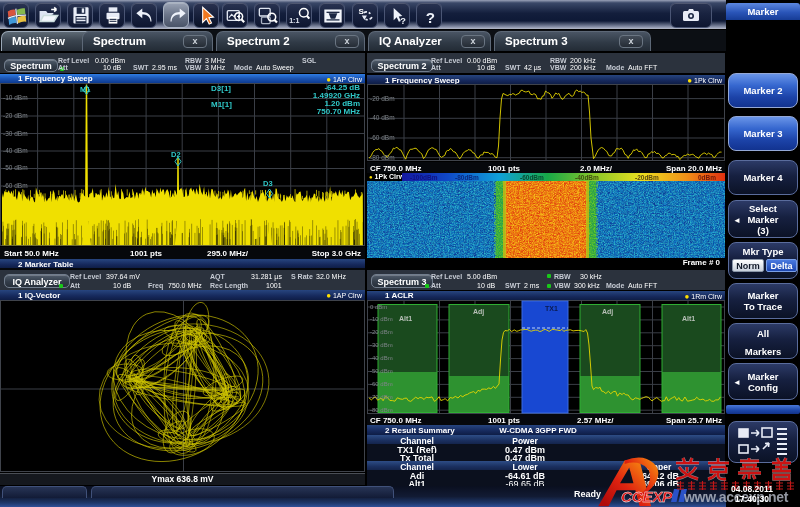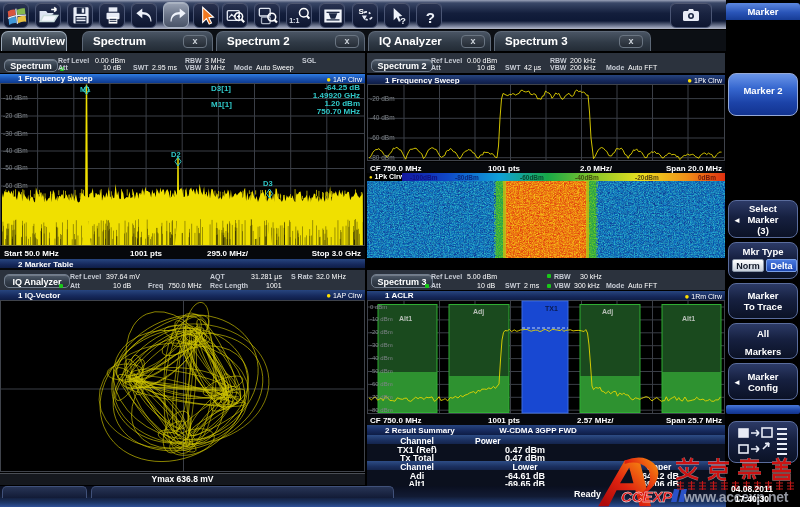--- a/index.html
+++ b/index.html
@@ -172,21 +172,21 @@
           <g>
             <rect x="4" y="8" width="16" height="10" rx="1.5" fill="#e8ecf6"></rect>
             <path d="M9,8 L10,6 L14,6 L15,8 Z" fill="#e8ecf6"></path>
             <circle cx="12" cy="13" r="3" fill="#1a2642"></circle>
             <circle cx="12" cy="13" r="1.4" fill="#e8ecf6"></circle>
           </g>
         </svg>
       </div>
 </div>
 <div id="tabs" class="abs">
-<div class="tab act" style="left:1px;width:66px">
+<div class="tab act" style="left:1px;width:92px">
         <span class="tl">MultiView</span>
       </div>
 <div class="tab" style="left:82px;width:131px">
         <span class="tl">Spectrum</span>
         <span class="tabx" style="left:100px">x</span>
       </div>
 <div class="tab" style="left:216px;width:149px">
         <span class="tl">Spectrum 2</span>
         <span class="tabx" style="left:118px">x</span>
       </div>
@@ -999,20 +999,23 @@
 <rect x="138" y="0" width="82" height="77" fill="#f08c14"></rect>
 <g filter="url(#wfa)" opacity="1">
         <rect x="136" y="0" width="86" height="77" fill="#e03c0c"></rect>
       </g>
 <g filter="url(#wfb)" opacity="0.95">
         <rect x="138" y="0" width="82" height="77" fill="#f8cc1c"></rect>
       </g>
 <rect x="136" y="0" width="3" height="77" fill="#b8c818" opacity="0.8"></rect>
 <rect x="219" y="0" width="3" height="77" fill="#b8c818" opacity="0.8"></rect>
 </svg>
+<div class="abs" style="left:367px;top:258px;width:358px;height:10px;background:#000;color:#fff;font-size:8px;font-weight:bold">
+      <span style="position:absolute;right:5px;top:0">Frame # 0</span>
+    </div>
 <div class="hdr abs" style="left:367px;top:270px;width:358px;height:20px"></div>
 <div class="minitab abs" style="left:371px;top:274px;width:62px;height:14px;line-height:14px">Spectrum 3</div>
 <div class="gdot abs" style="left:547px;top:274px"></div>
 <span class="hl" style="left:431px;top:273px">Ref Level</span>
 <span class="hv" style="left:467px;top:273px">5.00 dBm</span>
 <span class="hl" style="left:554px;top:273px">RBW</span>
 <span class="hv" style="left:580px;top:273px">30 kHz</span>
 <div class="gdot abs" style="left:425px;top:284px"></div>
 <div class="gdot abs" style="left:547px;top:284px"></div>
 <span class="hl" style="left:431px;top:281.5px">Att</span>
@@ -1083,21 +1086,21 @@
       <span style="left:121px">1001 pts</span>
       <span style="left:210px">2.57 MHz/</span>
       <span style="right:3px">Span 25.7 MHz</span>
     </div>
 <div class="tbar inact abs" style="left:367px;top:425px;width:358px;height:10px">
       <span class="tt" style="top:0.5px">2 Result Summary</span>
       <span style="position:absolute;left:121px;top:0.5px;width:100px;text-align:center">W-CDMA 3GPP FWD</span>
     </div>
 <div class="abs" style="left:367px;top:435px;width:358px;height:9px;background:linear-gradient(#2e4d86 0,#1b3060 60%,#14244c 100%)">
 <div style="position:absolute;left:0px;top:0.5px;width:100px;text-align:center;color:#fff;font-size:8.5px;font-weight:bold;white-space:nowrap">Channel</div>
-<div style="position:absolute;left:108px;top:0.5px;width:100px;text-align:left;color:#fff;font-size:8.5px;font-weight:bold;white-space:nowrap">Power</div>
+<div style="position:absolute;left:108px;top:0.5px;width:100px;text-align:center;color:#fff;font-size:8.5px;font-weight:bold;white-space:nowrap">Power</div>
 </div>
 <div class="abs" style="left:367px;top:444px;width:358px;height:8.5px;background:#0b101e">
 <div style="position:absolute;left:0px;top:0.5px;width:100px;text-align:center;color:#fff;font-size:9px;font-weight:bold;white-space:nowrap">TX1 (Ref)</div>
 <div style="position:absolute;left:108px;top:0.5px;width:100px;text-align:center;color:#fff;font-size:9px;font-weight:bold;white-space:nowrap">0.47 dBm</div>
 </div>
 <div class="abs" style="left:367px;top:452.5px;width:358px;height:8.5px;background:#0b101e">
 <div style="position:absolute;left:0px;top:0.5px;width:100px;text-align:center;color:#fff;font-size:9px;font-weight:bold;white-space:nowrap">Tx Total</div>
 <div style="position:absolute;left:108px;top:0.5px;width:100px;text-align:center;color:#fff;font-size:9px;font-weight:bold;white-space:nowrap">0.47 dBm</div>
 </div>
 <div class="abs" style="left:367px;top:461px;width:358px;height:9px;background:linear-gradient(#2e4d86 0,#1b3060 60%,#14244c 100%)">
@@ -1105,30 +1108,34 @@
 <div style="position:absolute;left:108px;top:0.5px;width:100px;text-align:center;color:#fff;font-size:8.5px;font-weight:bold;white-space:nowrap">Lower</div>
 <div style="position:absolute;left:242px;top:0.5px;width:100px;text-align:center;color:#fff;font-size:8.5px;font-weight:bold;white-space:nowrap">Upper</div>
 </div>
 <div class="abs" style="left:367px;top:470px;width:358px;height:8.5px;background:#0b101e">
 <div style="position:absolute;left:0px;top:0.5px;width:100px;text-align:center;color:#fff;font-size:9px;font-weight:bold;white-space:nowrap">Adj</div>
 <div style="position:absolute;left:108px;top:0.5px;width:100px;text-align:center;color:#fff;font-size:9px;font-weight:bold;white-space:nowrap">-64.61 dB</div>
 <div style="position:absolute;left:242px;top:0.5px;width:100px;text-align:center;color:#fff;font-size:9px;font-weight:bold;white-space:nowrap">-64.12 dB</div>
 </div>
 <div class="abs" style="left:367px;top:478.5px;width:358px;height:8.5px;background:#0b101e">
 <div style="position:absolute;left:0px;top:0.5px;width:100px;text-align:center;color:#fff;font-size:9px;font-weight:bold;white-space:nowrap">Alt1</div>
-<div style="position:absolute;left:108px;top:0.5px;width:100px;text-align:center;color:#fff;font-size:9px;font-weight:bold;white-space:nowrap">-69.65 dB</div>
+<div style="position:absolute;left:108px;top:0.5px;width:100px;text-align:center;color:#fff;font-size:9px;font-weight:normal;white-space:nowrap">-69.65 dB</div>
 <div style="position:absolute;left:242px;top:0.5px;width:100px;text-align:center;color:#fff;font-size:9px;font-weight:bold;white-space:nowrap">-69.06 dB</div>
 </div>
 <div id="sb" class="abs"></div>
 <div class="sbb abs" style="left:2px;top:486px;width:85px"></div>
 <div class="sbb abs" style="left:91px;top:486px;width:303px"></div>
 <span class="abs" style="left:574px;top:489px;color:#fff;font-weight:bold;font-size:9px">Ready</span>
 <div id="rcol" class="abs">
 <div class="skh abs">Marker</div>
-<div class="sk blue abs" style="top:73px;height:43px;padding-top:11px">Marker 2
+<div class="sk blue abs" style="top:73px;height:35px;padding-top:11px">Marker 2
+</div>
+<div class="sk blue abs" style="top:116px;height:35px;padding-top:11px">Marker 3
+</div>
+<div class="sk dark abs" style="top:160px;height:35px;padding-top:11px">Marker 4
 </div>
 <div class="sk dark abs" style="top:200px;height:38px;padding-top:2px;line-height:11px">Select<br>Marker<br>(3)<span style="position:absolute;left:4px;top:14px;font-size:8px">◄</span></div>
 <div class="sk dark abs" style="top:242px;height:37px;padding-top:3px">Mkr Type<div style="position:absolute;left:3px;top:16px;width:32px;height:13px;background:linear-gradient(#fff,#c8d0dc);border:1px solid #8a96a8;border-radius:2px;color:#101828;font-size:9px;font-weight:bold;line-height:12px">Norm</div><div style="position:absolute;left:37px;top:16px;width:31px;height:13px;background:linear-gradient(#4a7ae0,#1c46b0);border:1px solid #7aa0e8;border-radius:2px;color:#fff;font-size:9px;font-weight:bold;line-height:12px">Delta</div></div>
 <div class="sk dark abs" style="top:283px;height:36px;padding-top:6px;line-height:11px">Marker<br>To Trace</div>
 <div class="sk dark abs" style="top:323px;height:36px;padding-top:1px;line-height:18px">All<br>Markers<br>Off</div>
 <div class="sk dark abs" style="top:363px;height:37px;padding-top:7px;line-height:11px">Marker<br>Config<span style="position:absolute;left:4px;top:13px;font-size:8px">◄</span></div>
 <div class="abs" style="left:0px;top:405px;width:74px;height:9px;background:linear-gradient(#4a78d8 0,#1c46a8 60%,#12328a 100%);border-radius:2px"></div>
 <div class="sk dark abs" style="top:421px;height:42px"><svg width="56" height="34" viewBox="0 0 56 34" style="margin-top:3px">
           <g stroke="#e8ecf6" fill="none" stroke-width="1.6">
             <rect x="4" y="4" width="9" height="8" fill="#e8ecf6"></rect>

